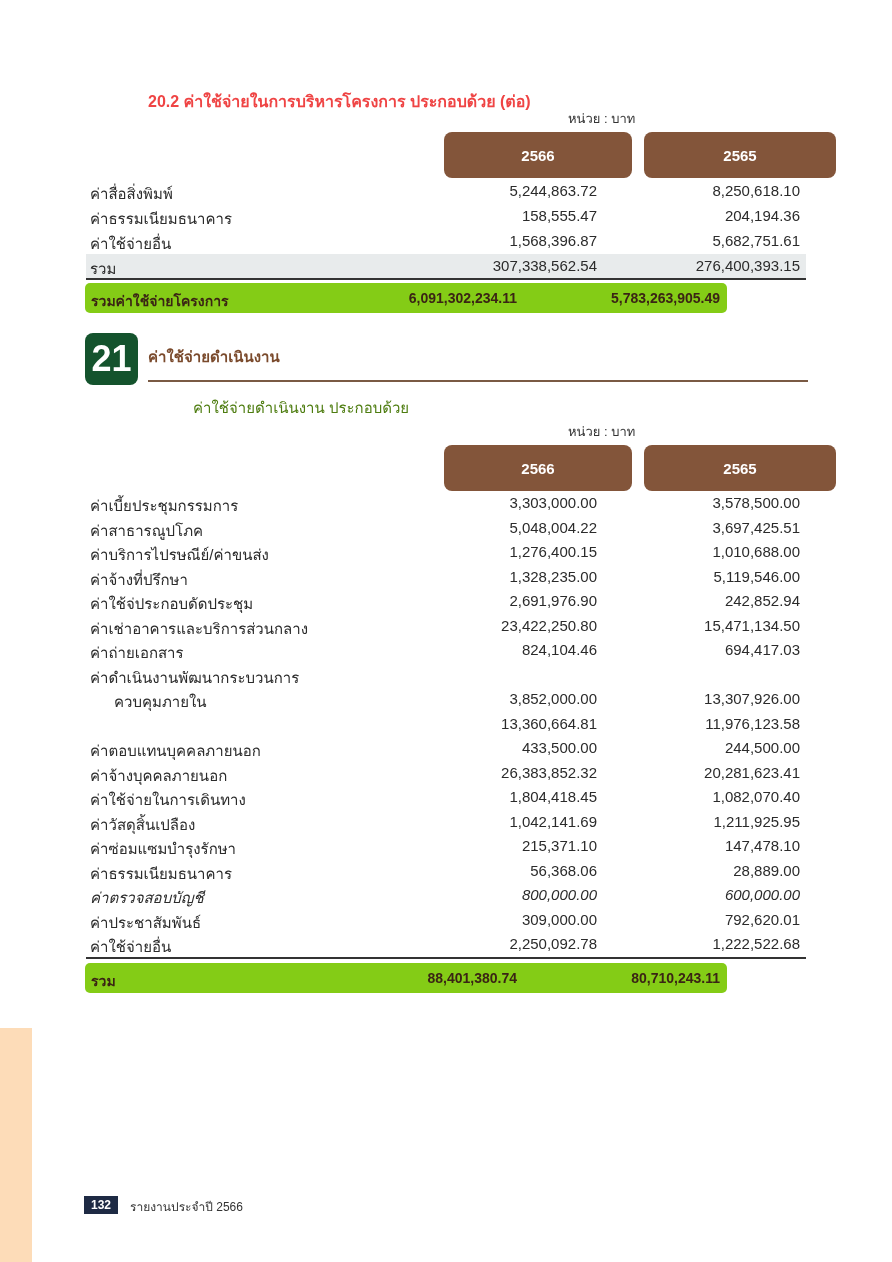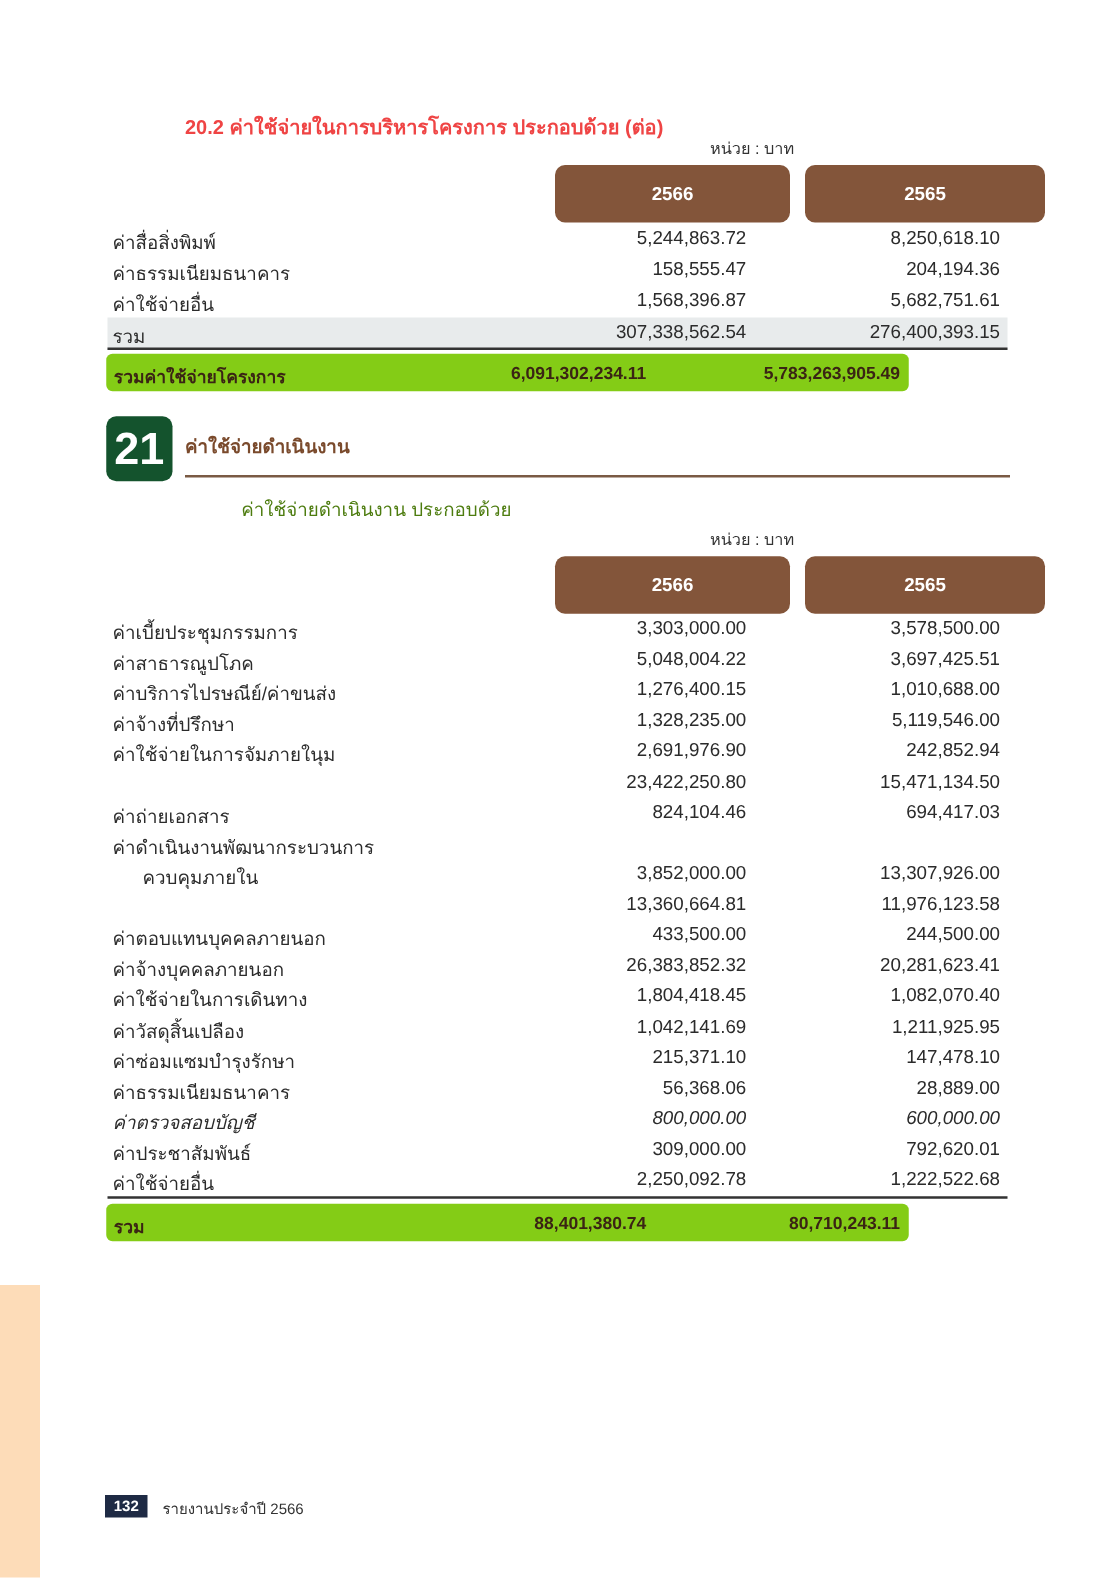--- a/index.html
+++ b/index.html
@@ -131,25 +131,26 @@
       <span class="lbl">ค่าบริการไปรษณีย์/ค่าขนส่ง</span>
       <span class="v1">1,276,400.15</span>
       <span class="v2">1,010,688.00</span>
     </div>
     <div class="row" style="top: 564.5px;">
       <span class="lbl">ค่าจ้างที่ปรึกษา</span>
       <span class="v1">1,328,235.00</span>
       <span class="v2">5,119,546.00</span>
     </div>
     <div class="row" style="top: 589px;">
-      <span class="lbl">ค่าใช้จ่ายในการจัมภายในุม</span>
+      <span class="lbl">ค่าใช้จ่ประกอบดัดประชุม</span>
       <span class="v1">2,691,976.90</span>
       <span class="v2">242,852.94</span>
     </div>
     <div class="row" style="top: 613.5px;">
+      <span class="lbl">ค่าเช่าอาคารและบริการส่วนกลาง</span>
       <span class="v1">23,422,250.80</span>
       <span class="v2">15,471,134.50</span>
     </div>
     <div class="row" style="top: 638px; text-align: center;">
       <span class="lbl">ค่าถ่ายเอกสาร</span>
       <span class="v1">824,104.46</span>
       <span class="v2">694,417.03</span>
     </div>
     <div class="row" style="top: 662.5px;">
       <span class="lbl">ค่าดำเนินงานพัฒนากระบวนการ</span>

